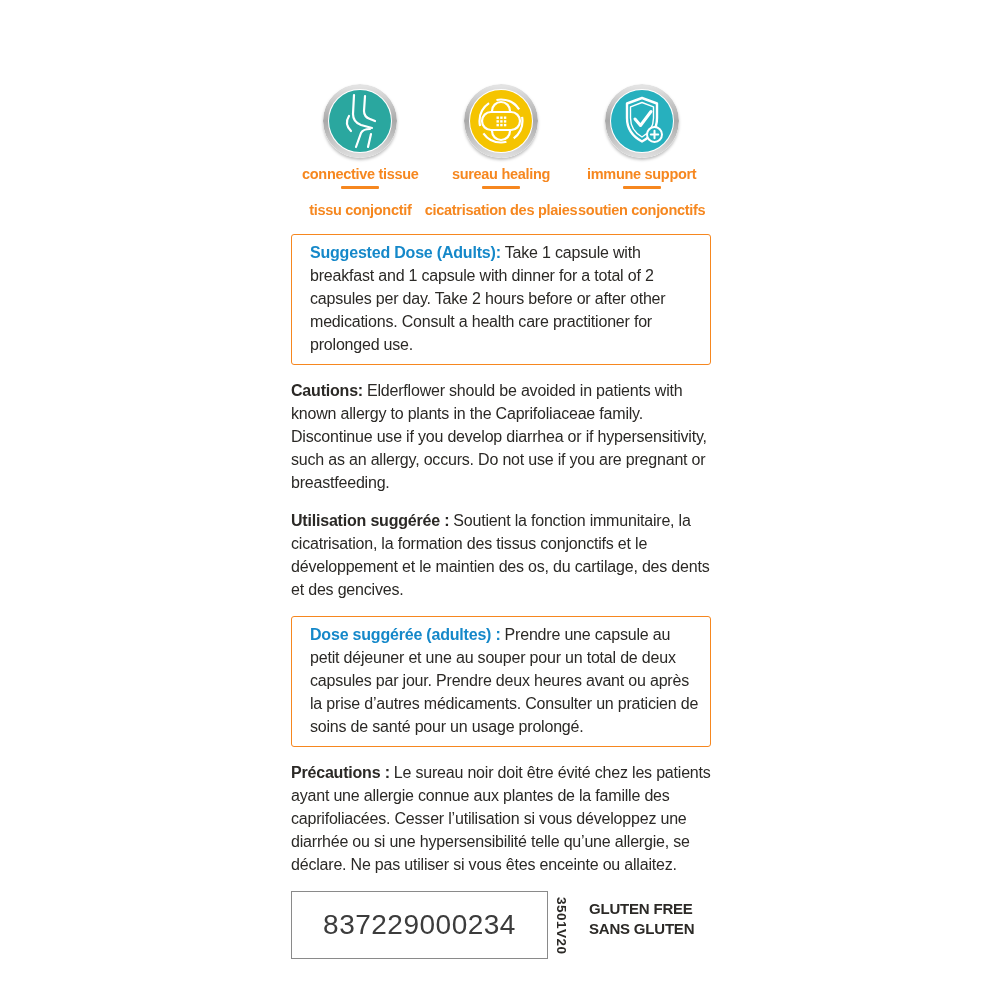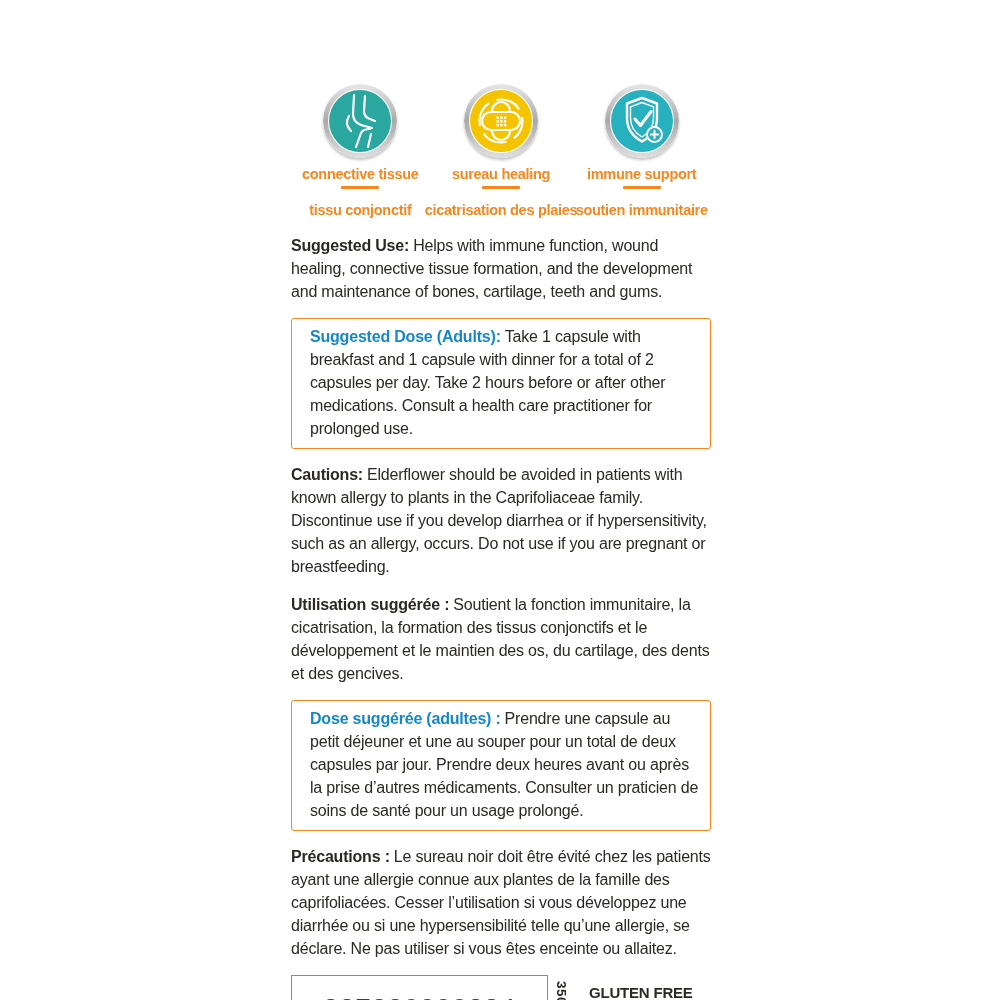--- a/index.html
+++ b/index.html
@@ -117,25 +117,24 @@
             <path d="M30 35 L35.5 41.5 L46 27.5" stroke-width="3"></path>
           </g>
           <circle cx="49.5" cy="50.5" r="7.5" stroke="#ffffff" stroke-width="2" fill="#27b0be"></circle>
           <g stroke="#ffffff" stroke-width="2" stroke-linecap="round">
             <path d="M49.5 46.8 V54.2"></path>
             <path d="M45.8 50.5 H53.2"></path>
           </g>
         </svg>
         <div class="icon-label">immune support</div>
         <div class="icon-div"></div>
-        <div class="icon-label">soutien immunitaire</div>
+        <div class="icon-label">soutien conjonctifs</div>
       </div>
     </div>
 
-    <p class="para"><span class="head">Suggested Use:</span><span>Helps with immune function, wound healing, connective tissue formation, and the development and maintenance of bones, cartilage, teeth and gums.</span></p>
 
     <div class="obox">
       <p class="para"><span class="head-blue">Suggested Dose (Adults):</span><span>Take 1 capsule with breakfast and 1 capsule with dinner for a total of 2 capsules per day. Take 2 hours before or after other medications. Consult a health care practitioner for prolonged use.</span></p>
     </div>
 
     <p class="para"><span class="head">Cautions:</span><span>Elderflower should be avoided in patients with known allergy to plants in the Caprifoliaceae family. Discontinue use if you develop diarrhea or if hypersensitivity, such as an allergy, occurs. Do not use if you are pregnant or breastfeeding.</span></p>
 
     <p class="para"><span class="head">Utilisation suggérée :</span><span>Soutient la fonction immunitaire, la cicatrisation, la formation des tissus conjonctifs et le développement et le maintien des os, du cartilage, des dents et des gencives.</span></p>
 
     <div class="obox">

